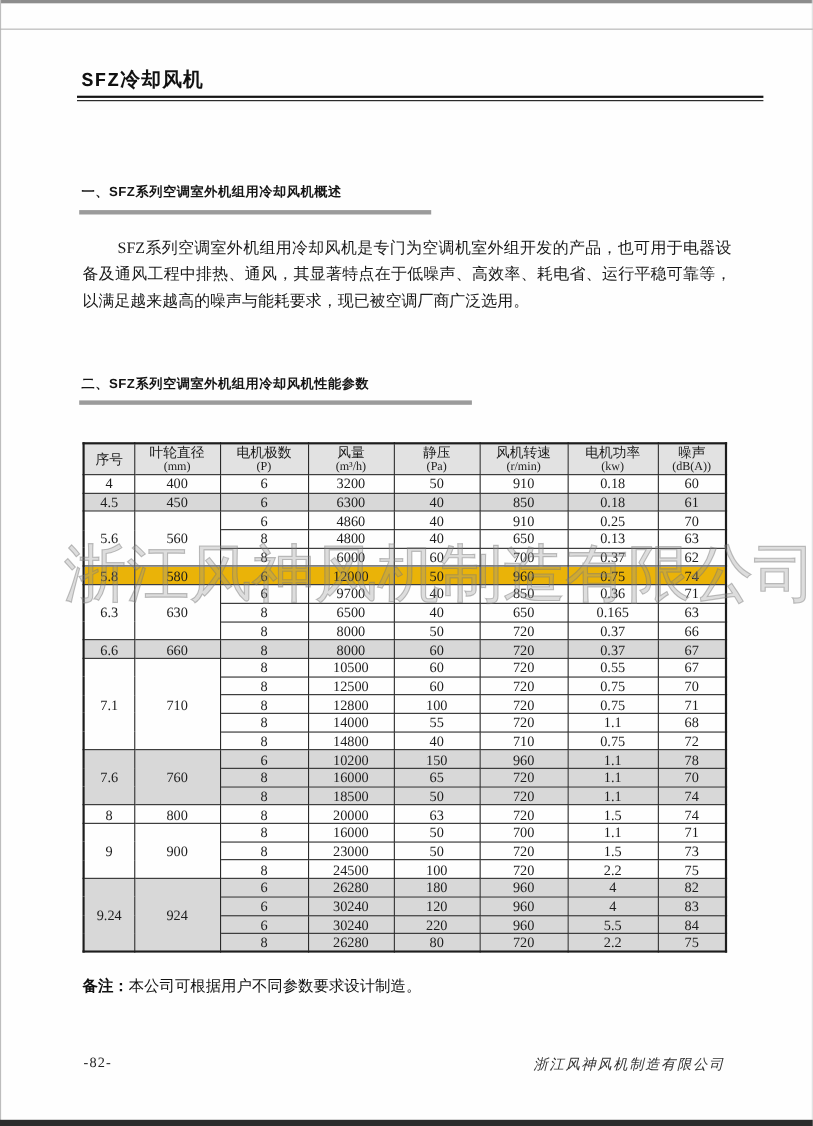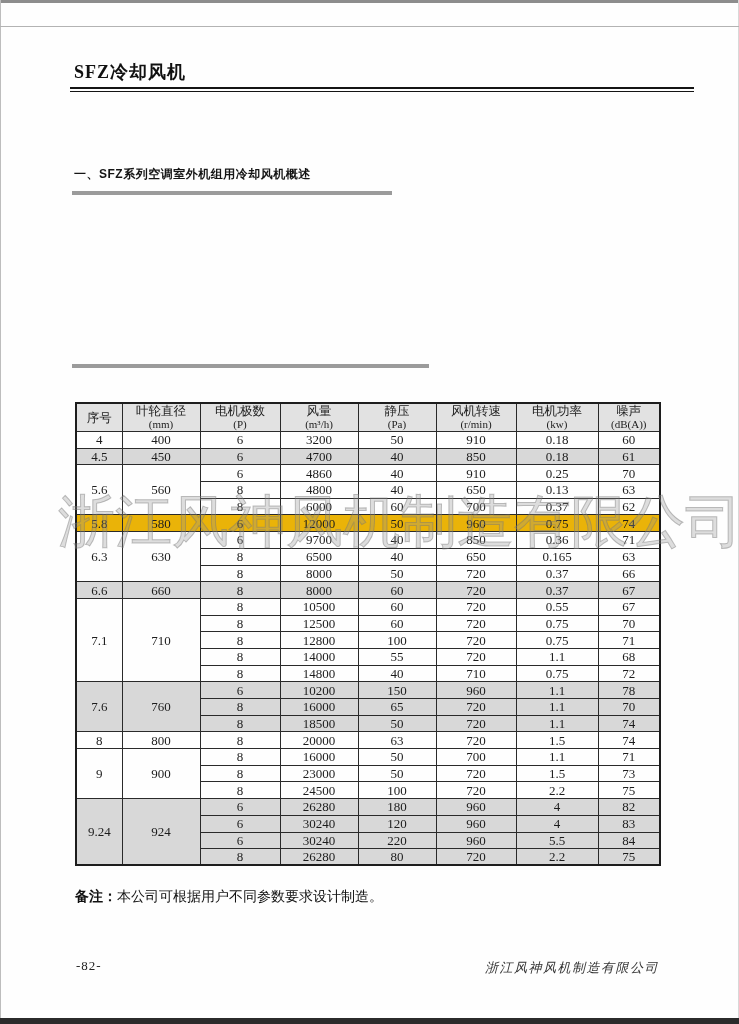--- a/index.html
+++ b/index.html
@@ -16,21 +16,21 @@
   
   .edge-top    { position: absolute; left: 0; top: 0; width: 739px; height: 3px; background: #8d8d8d; }
   .edge-left   { position: absolute; left: 0; top: 0; width: 1px; height: 1024px; background: #bdbdbd; }
   .edge-right  { position: absolute; right: 0; top: 0; width: 1px; height: 1024px; background: #d8d8d8; }
   .edge-bottom { position: absolute; left: 0; bottom: 0; width: 739px; height: 6px; background: #2b2b2b; }
   .rule-thin   { position: absolute; left: 0; top: 26px; width: 739px; height: 1px; background: #b3b3b3; }
 
   
   .doc-title {
     position: absolute; left: 74px; top: 60px;
-    font-family: Liberation Serif, serif;
+    font-family: Liberation Mono, monospace;
     font-size: 18px; font-weight: 600; letter-spacing: 1px; color: #111;
   }
   .title-rule-a { position: absolute; left: 70px; top: 87px; width: 624px; height: 2px; background: #141414; }
   .title-rule-b { position: absolute; left: 70px; top: 91px; width: 624px; height: 1px; background: #141414; }
 
   
   .sec-title {
     position: absolute; left: 74px;
     font-family: "Liberation Sans", "DejaVu Sans", sans-serif;
     font-size: 12px; font-weight: 700; letter-spacing: 0.5px; color: #151515;
@@ -103,21 +103,23 @@
   <div class="edge-bottom"></div>
   <div class="rule-thin"></div>
 
   <div class="doc-title">SFZ冷却风机</div>
   <div class="title-rule-a"></div>
   <div class="title-rule-b"></div>
 
   <div class="sec-title" id="sec1-title">一、SFZ系列空调室外机组用冷却风机概述</div>
   <div class="sec-underline" id="sec1-underline"></div>
 
-
+  <p class="intro">SFZ系列空调室外机组用冷却风机是专门为空调机室外组开发的产品，也可用于电器设备及通风工程中排热、通风，其显著特点在于低噪声、高效率、耗电省、运行平稳可靠等，以满足越来越高的噪声与能耗要求，现已被空调厂商广泛选用。</p>
+
+  <div class="sec-title" id="sec2-title">二、SFZ系列空调室外机组用冷却风机性能参数</div>
   <div class="sec-underline" id="sec2-underline"></div>
 
   <div class="perf-table-wrap">
     <table class="perf">
       <colgroup>
         <col class="c0">
           <col class="c1">
           <col class="c2">
           <col class="c3">
         <col class="c4">
@@ -168,21 +170,21 @@
             <td>3200</td>
             <td>50</td>
             <td>910</td>
             <td>0.18</td>
             <td>60</td>
           </tr>
           <tr style="background: rgb(216, 216, 216);">
             <td rowspan="1">4.5</td>
             <td rowspan="1">450</td>
             <td>6</td>
-            <td>4700</td>
+            <td>6300</td>
             <td>40</td>
             <td>850</td>
             <td>0.18</td>
             <td>61</td>
           </tr>
           <tr>
             <td rowspan="3">5.6</td>
             <td rowspan="3">560</td>
             <td>6</td>
             <td>4860</td>

